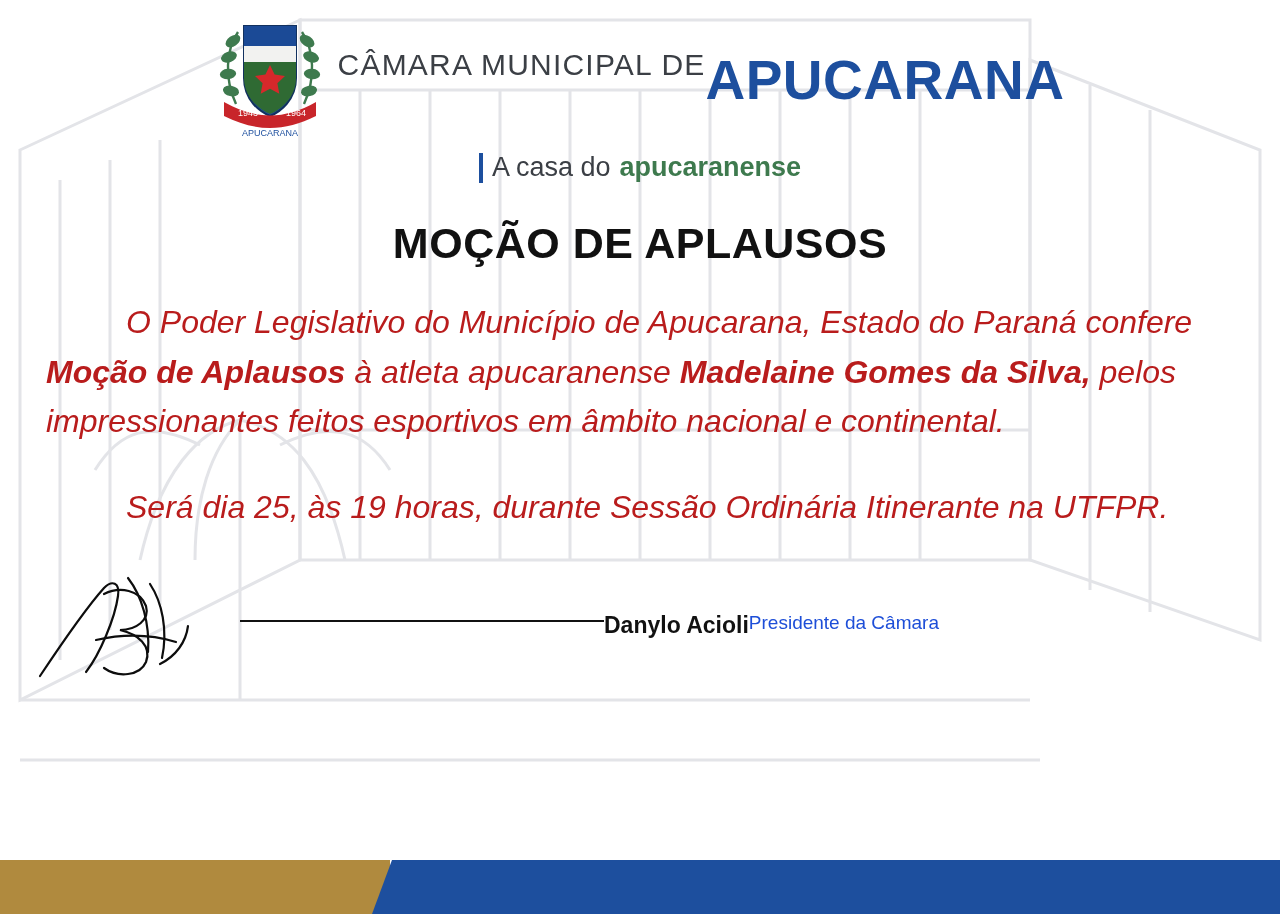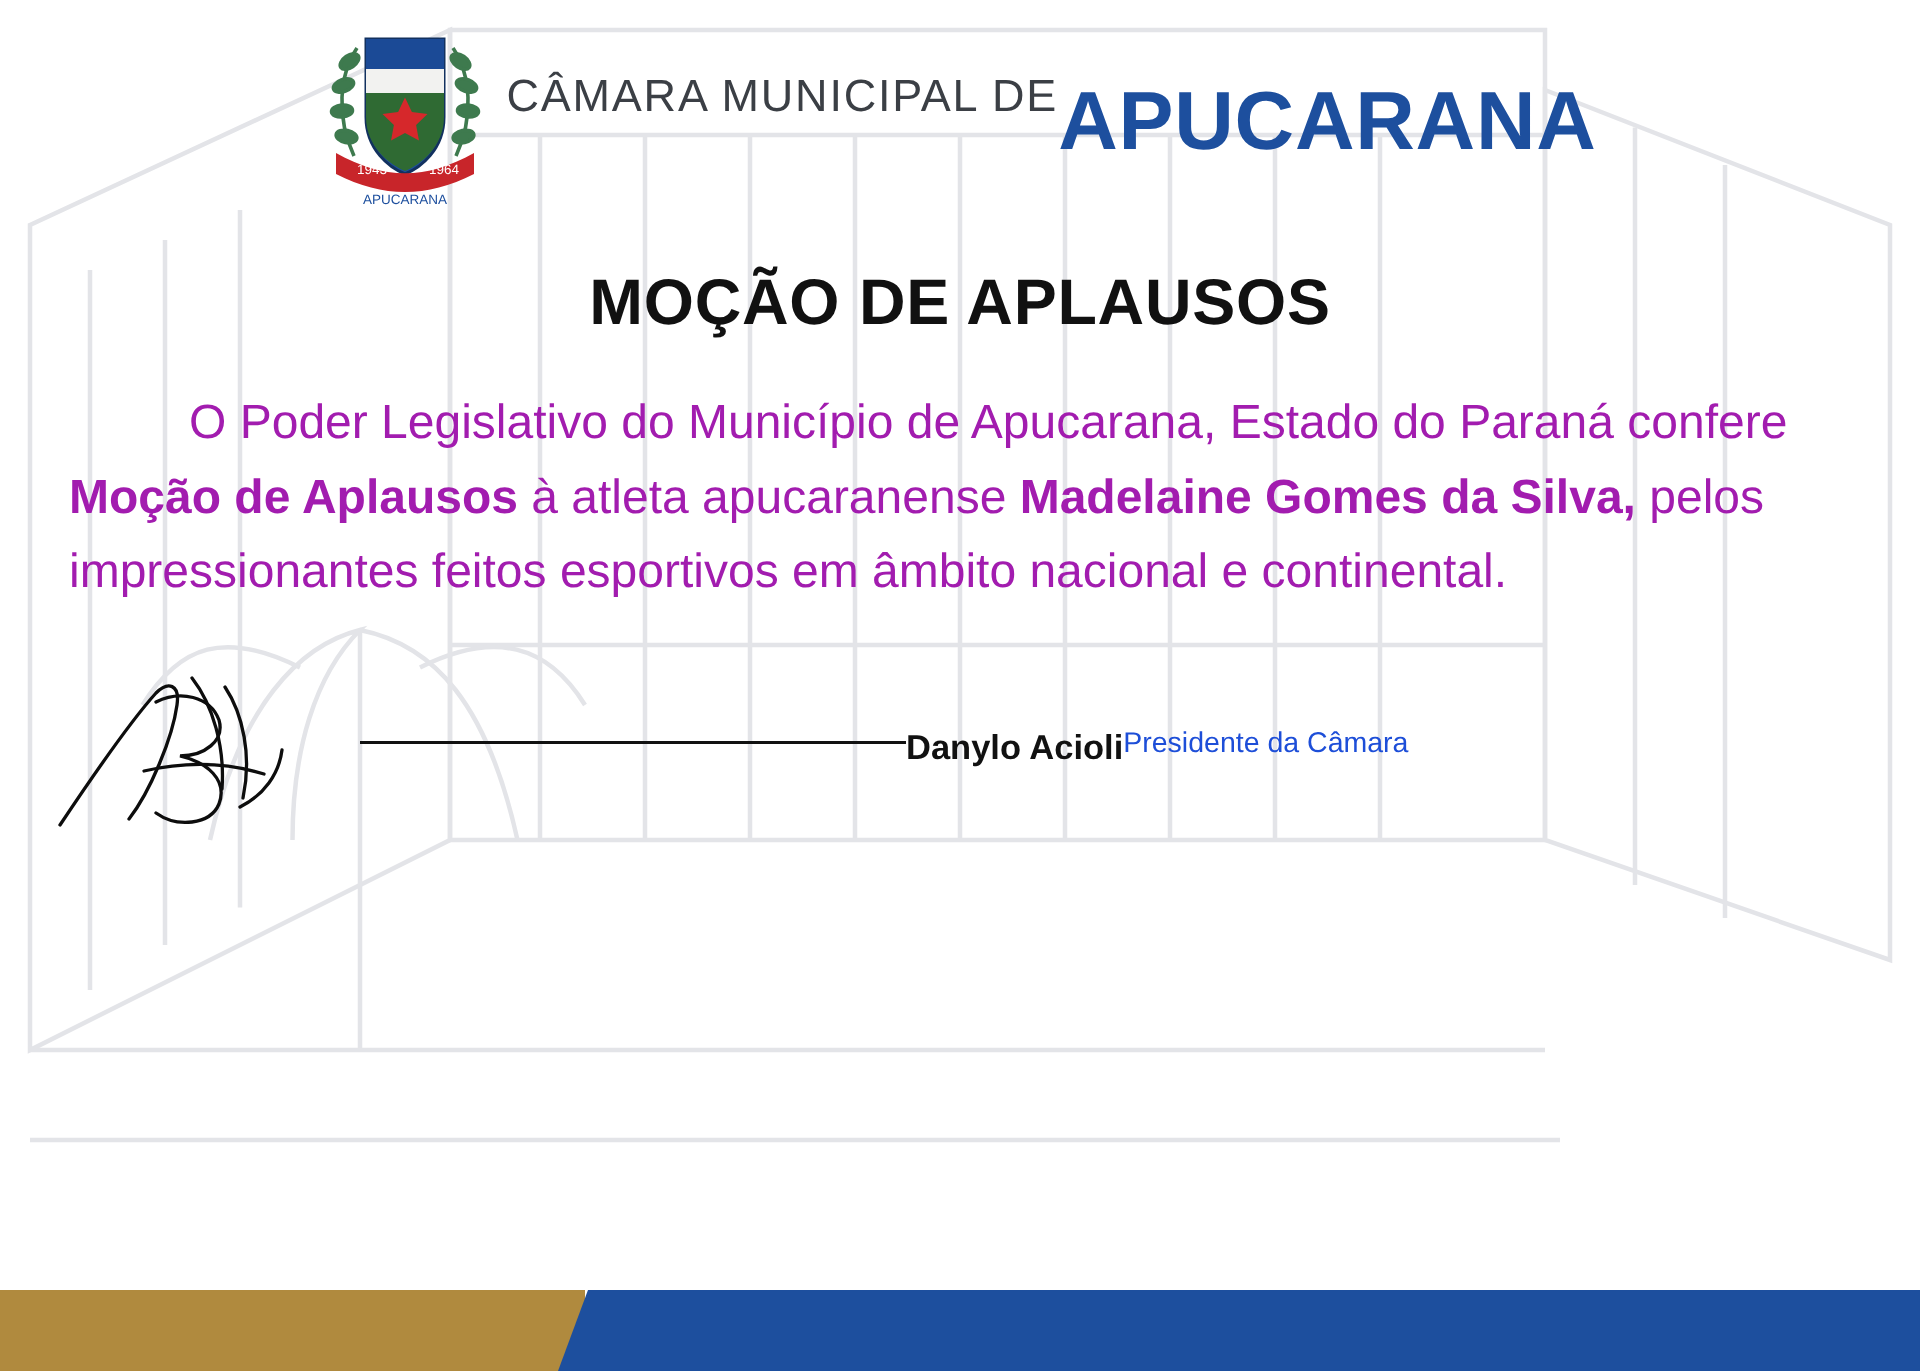--- a/index.html
+++ b/index.html
@@ -102,22 +102,23 @@
     margin-top: 36px;
   }
 
   
   .body-copy {
     position: relative;
     z-index: 2;
     margin: 30px 46px 0 46px;
     font-size: 32px;
     line-height: 1.55;
-    color: #a21caf;
+    color: #b91c1c;
     text-align: left;
+    font-style: italic;
   }
   .body-copy p {
     margin: 0 0 36px 0;
     text-indent: 80px;
   }
   .body-copy b {
     font-weight: bold;
   }
 
   
@@ -243,26 +244,32 @@
         <text x="70" y="100" fill="#ffffff" font-size="9" font-family="Liberation Sans, sans-serif">1964</text>
         <text x="54" y="120" fill="#1d4f9e" font-size="9" text-anchor="middle" font-family="Liberation Sans, sans-serif">APUCARANA</text>
       </svg>
 
       <div class="logo-text">
         <span class="logo-line1">CÂMARA MUNICIPAL DE</span>
         <span class="logo-line2">APUCARANA</span>
       </div>
     </div>
 
+    <div class="tagline">
+      <span class="tagline-bar"></span>
+      <span class="tagline-a">A casa do</span>
+      <span class="tagline-b">apucaranense</span>
+    </div>
   </div>
 
   <div class="doc-title">MOÇÃO DE APLAUSOS</div>
 
   <div class="body-copy" id="body-copy">
       <p><span>O Poder Legislativo do Município de Apucarana, Estado do Paraná confere </span><b>Moção de Aplausos</b><span> à atleta apucaranense </span><b>Madelaine Gomes da Silva,</b><span> pelos impressionantes feitos esportivos em âmbito nacional e continental.</span></p>
+      <p><span>Será dia 25, às 19 horas, durante Sessão Ordinária Itinerante na UTFPR.</span></p>
     </div>
 
   <div class="signature-block">
     <svg class="sig-mark" viewBox="0 0 240 120" aria-hidden="true">
       <g fill="none" stroke="#0d0d0d" stroke-width="2.2" stroke-linecap="round">
         <path d="M40 108 C 60 78, 86 40, 104 20 C 112 12, 120 14, 118 28 C 115 50, 100 86, 86 104"></path>
         <path d="M104 26 C 120 18, 140 22, 146 38 C 150 52, 136 62, 120 62 C 138 66, 152 78, 146 94 C 140 108, 118 110, 104 100"></path>
         <path d="M128 10 C 142 28, 150 56, 148 84"></path>
         <path d="M150 16 C 162 34, 168 62, 162 90"></path>
         <path d="M96 72 C 122 66, 150 66, 176 74"></path>

